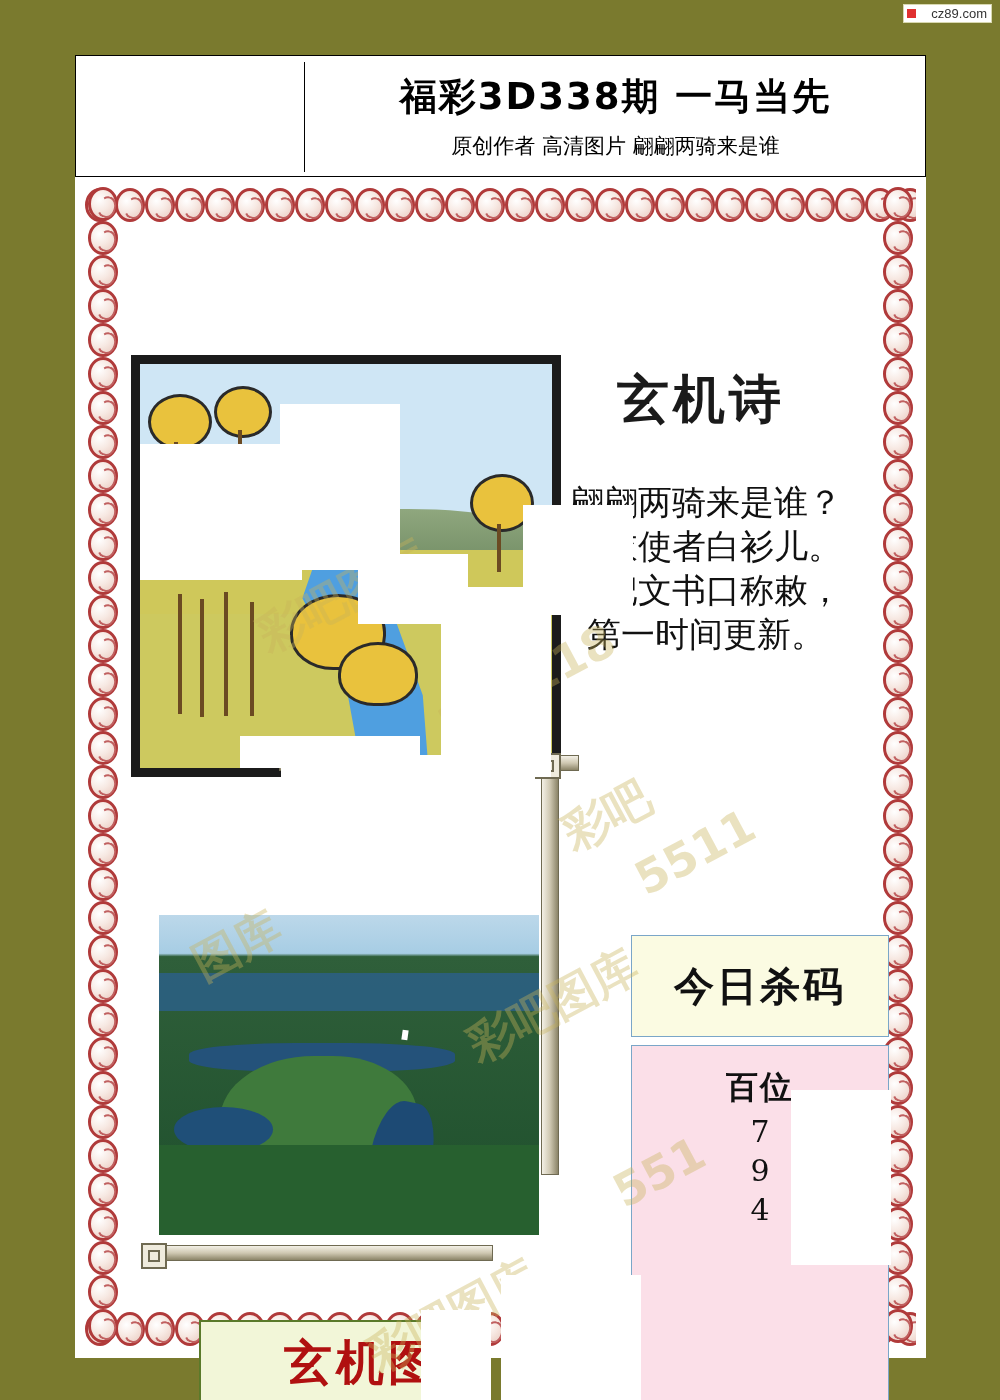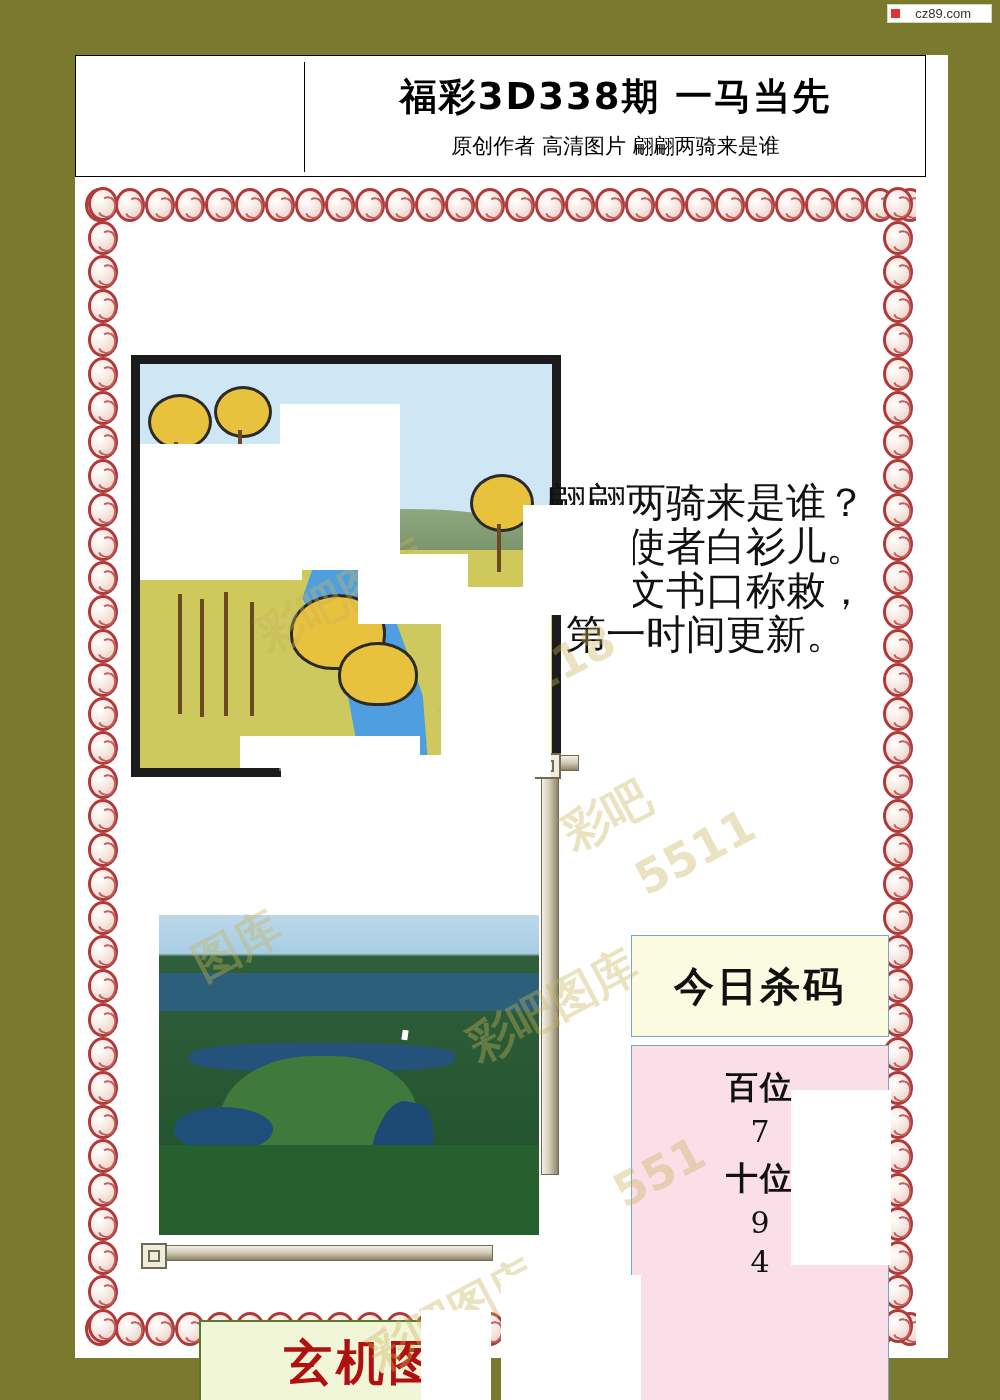--- a/index.html
+++ b/index.html
@@ -15,21 +15,21 @@
     position: relative;
   }
 
   
   .wm-badge {
     position: absolute;
     top: 4px;
     right: 8px;
     background: #ffffff;
     border: 1px solid #d8d8b0;
-    padding: 1px 20px 1px 3px;
+    padding: 1px 4px 1px 3px;
     font-size: 13px;
     color: #333;
     display: flex;
     align-items: center;
     gap: 15px;
     z-index: 50;
     font-family: "Liberation Sans", sans-serif;
   }
   .wm-badge .sq {
     width: 9px;
@@ -39,21 +39,20 @@
   }
 
   
   .page {
     position: absolute;
     left: 75px;
     top: 55px;
     width: 851px;
     height: 1303px;
     background: #ffffff;
-    padding-left: 22px;
   }
 
   
   .header {
     position: absolute;
     left: 0;
     top: 0;
     width: 851px;
     height: 122px;
     border: 1px solid #000;
@@ -240,21 +239,21 @@
   
   .poem-title {
     position: absolute; left: 390px; top: 10px; width: 360px;
     text-align: center;
     font-size: 52px; font-weight: bold; color: #1a1a1a;
     font-family: "DejaVu Sans", "Liberation Sans", sans-serif;
     letter-spacing: 4px;
   }
   .poem {
     position: absolute; left: 395px; top: 125px; width: 360px;
-    font-size: 40px; line-height: 44px; color: #111;
+    font-size: 34px; line-height: 44px; color: #111;
     text-align: center;
     font-family: "DejaVu Serif", "Liberation Serif", serif;
   }
 
   
   .kill-head {
     position:absolute; left: 500px; top: 580px; width: 258px; height: 102px;
     background: #fbfbe2; border: 1px solid #7aa6c8; box-sizing:border-box;
     display:flex; align-items:center; justify-content:center;
   }
@@ -487,20 +486,21 @@
         <div class="occ" style="left:-8px; top:80px; width:170px; height:136px;"></div>
         <div class="occ" style="left:140px; top:40px; width:120px; height:166px;"></div>
         <div class="occ" style="left:218px; top:190px; width:110px; height:70px;"></div>
         <div class="occ" style="left:100px; top:372px; width:180px; height:60px;"></div>
       </div>
 
       <div class="occ" style="left:392px; top:150px; width:110px; height:110px;"></div>
       <div class="occ" style="left:310px; top:232px; width:110px; height:190px;"></div>
       <div class="occ" style="left:150px; top:400px; width:230px; height:40px;"></div>
 
+      <div class="poem-title">玄机诗</div>
       <div class="poem">
         <div>翩翩两骑来是谁？</div>
         <div>黄衣使者白衫儿。</div>
         <div>手把文书口称敕，</div>
         <div>第一时间更新。</div>
       </div>
 
       <div class="photo-wrap">
         <div class="rail-h-top"></div>
         <div class="rail-v"></div>
@@ -517,21 +517,20 @@
           <div class="boat"></div>
         </div>
       </div>
 
       <div class="kill-head">
         <span>今日杀码</span>
       </div>
       <div class="kill-body">
         <div class="kill-row-label">百位</div>
         <div class="kill-row-value">7</div>
-        <div class="kill-row-label">十位</div>
         <div class="kill-row-value">9</div>
         <div class="kill-row-value">4</div>
       </div>
 
       <div class="occ" style="left:660px; top:735px; width:100px; height:175px;"></div>
       <div class="occ" style="left:370px; top:920px; width:140px; height:160px;"></div>
 
       <div class="xuanjitu">
         <span>玄机图</span>
       </div>

